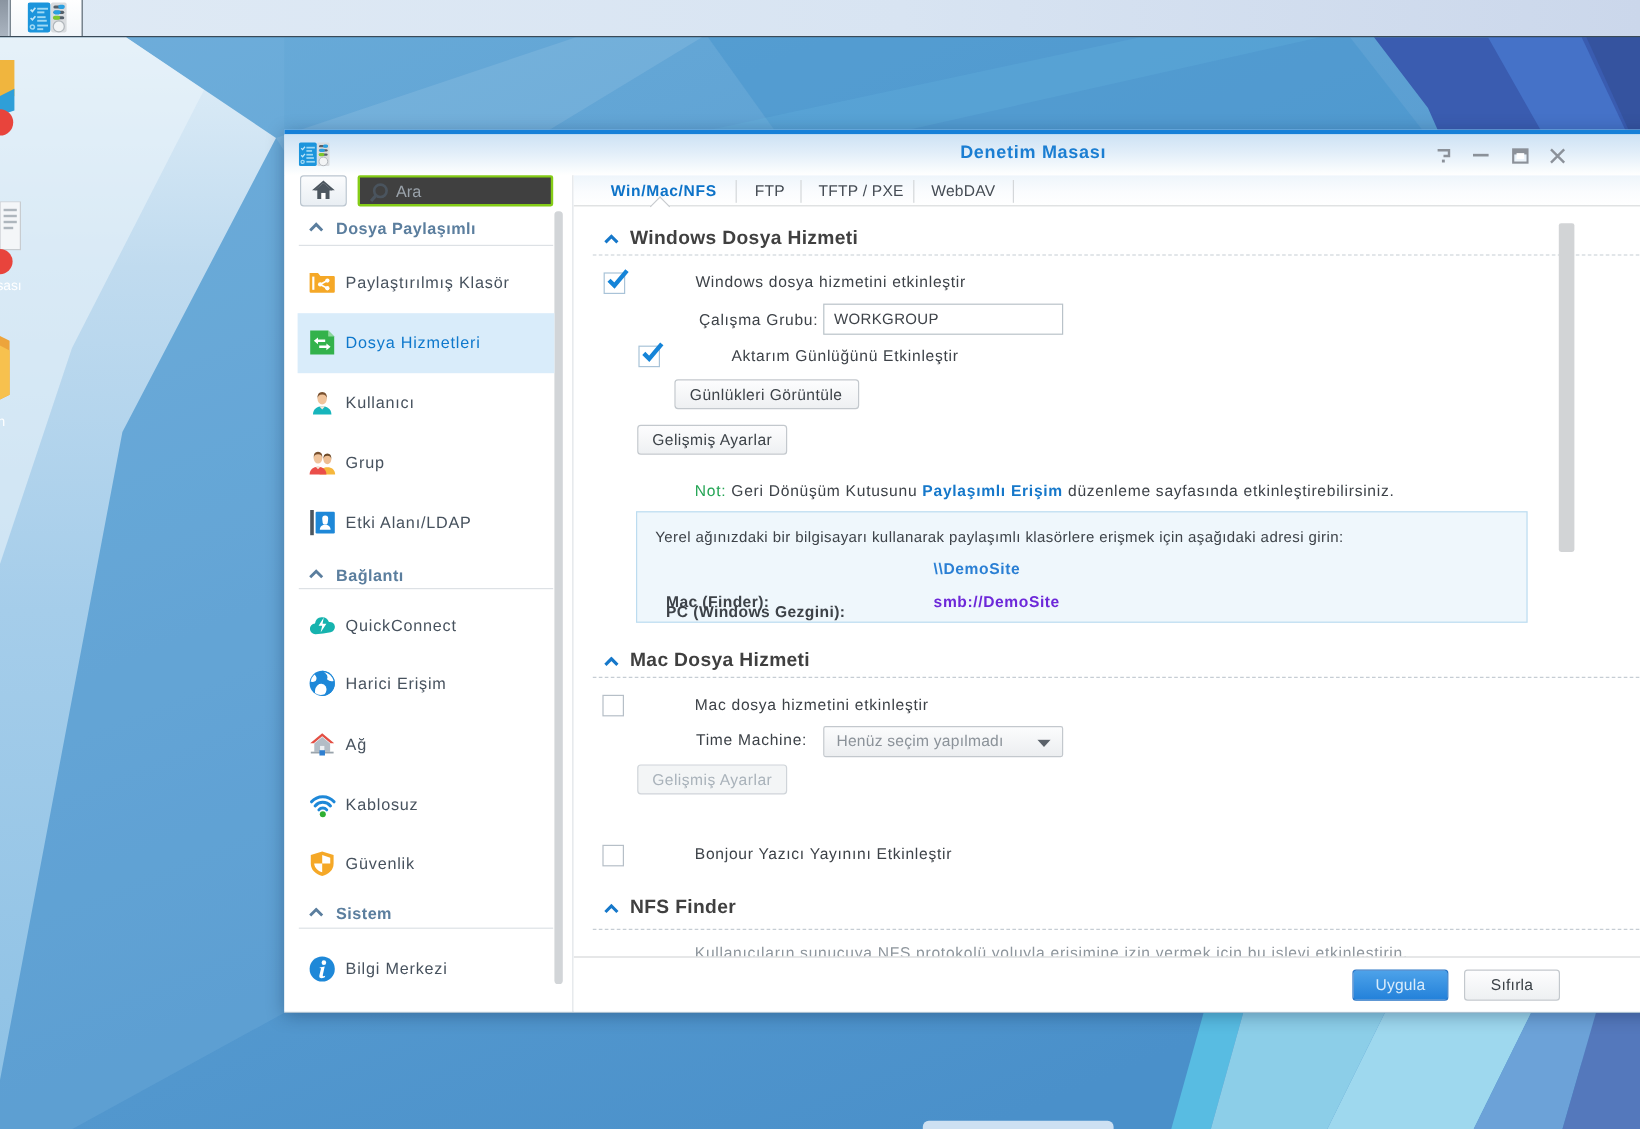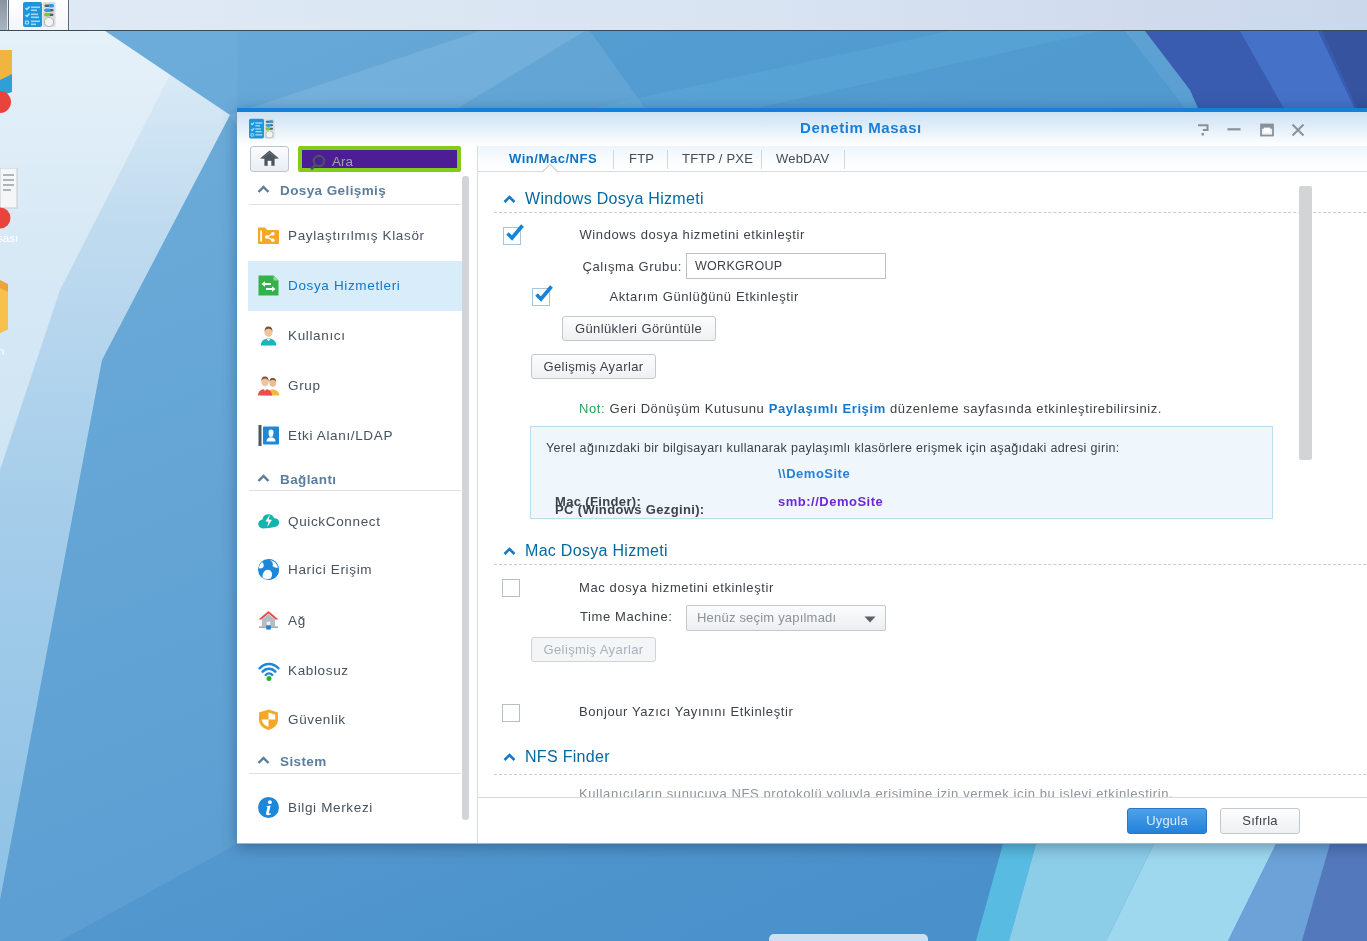--- a/index.html
+++ b/index.html
@@ -19,37 +19,37 @@
   background:linear-gradient(180deg,#cde2f4 0%,#e2eef9 45%,#f7fbfd 85%,#ffffff 100%); }
 #wicon { position:absolute; left:12px; top:6px; }
 #wtitle { position:absolute; left:0; top:0; width:100%; text-align:center; line-height:32px;
   font-size:15px; font-weight:bold; color:#1b7ed2; letter-spacing:0.6px; }
 .wbtn { position:absolute; top:11px; }
 #sidebar { position:absolute; left:0; top:34px; width:240px; bottom:0; background:#fff; }
 #sdiv { position:absolute; left:240px; top:34px; bottom:0; width:1px; background:#d8dde2; }
 #content { position:absolute; left:241px; top:34px; right:0; bottom:0; background:#fff; overflow:hidden; }
 .sbtn { position:absolute; left:13px; top:0; width:39px; height:26px; border:1px solid #bac5cf; border-radius:3px;
   background:linear-gradient(180deg,#fbfcfd,#e9eef3); }
-.search { position:absolute; left:61px; top:0; width:163px; height:26px; border:4px solid #84cc16; border-radius:2px; background:#4c1d95; }
+.search { position:absolute; left:61px; top:0; width:163px; height:26px; border:2px solid #84cc16; border-radius:2px; background:#404040; }
 .shead { position:absolute; left:43px; font-size:13.5px; font-weight:bold; color:#5b7e9e; letter-spacing:0.4px; }
 .schev { position:absolute; left:20px; }
 .ssep { position:absolute; left:12px; width:212px; height:1px; background:#dde1e5; }
 .item { position:absolute; left:11px; width:214px; height:50px; }
 .item.sel { background:#d9ecfa; }
 .item .ic { position:absolute; left:9px; top:13px; }
 .item .tx { position:absolute; left:40px; top:0; line-height:50px; font-size:13.5px; color:#47525e; letter-spacing:0.65px; white-space:nowrap; }
 .item.sel .tx { color:#0e78cc; }
 #sscroll { position:absolute; left:224.5px; top:30px; width:7px; height:644px; background:#d2d5d8; border-radius:3px; }
 #tabs { position:absolute; left:0; top:0; right:0; height:26px; border-bottom:1px solid #d9dbdd;
   background:linear-gradient(180deg,#eef5fb 0%, #fafcfe 55%, #ffffff 100%); }
 .tab { position:absolute; top:0; height:26px; line-height:25px; font-size:13px; color:#454c54; letter-spacing:0.2px; }
 .tab.act { color:#0d73c8; font-weight:bold; letter-spacing:0.55px; }
 .tsep { position:absolute; top:4px; width:1px; height:19px; background:#d4d7da; }
 #notch { position:absolute; top:20px; width:12px; height:12px; background:#fff; border-top:1px solid #c7cace; border-left:1px solid #c7cace; transform:rotate(45deg); }
-.chead { position:absolute; font-size:16px; color:#0369a1; letter-spacing:0.3px; white-space:nowrap; }
+.chead { position:absolute; font-size:16px; color:#404040; letter-spacing:0.3px; white-space:nowrap;font-weight:bold; }
 .chev { position:absolute; }
 .dash { position:absolute; left:16px; right:9px; border-top:1px dashed #c6cdd4; }
 .cb { position:absolute; width:18px; height:18px; background:#fff; border:1px solid #a9c3d8; }
 .cb.off { border:1px solid #b6bfc7; }
 .lbl { position:absolute; font-size:13px; color:#3d4248; letter-spacing:0.6px; white-space:nowrap;margin-left:48px; }
 .btn { position:absolute; height:25px; border:1px solid #c3c8cd; border-radius:3px;
   background:linear-gradient(180deg,#fdfdfe,#eef0f2); font-size:13px; color:#3c4248;
   text-align:center; letter-spacing:0.4px; }
 .btn.dis { color:#a9b2ba; border:1px solid #cfd4d9; background:#f3f5f6; }
 .input { position:absolute; left:208px; width:200px; height:26px; border:1px solid #b9c2c9; background:#fff;
@@ -208,21 +208,21 @@
         <circle cx="11" cy="8" r="5.2" fill="none" stroke="#4a545e" stroke-width="2.2"></circle>
         <path d="M7.2,12 L3.2,16.5" stroke="#4a545e" stroke-width="2.6"></path>
       </svg>
       <span style="position:absolute;left:30px;line-height:24px;font-size:13.5px;color:#9ba3ab;">Ara</span>
     </div>
     <div id="sscroll"></div>
     <div id="sbody">
       <svg class="schev" style="top:39px" width="13" height="9" viewBox="0 0 13 9">
           <path d="M1.5,7 L6.5,2 L11.5,7" stroke="#5b7e9e" stroke-width="2.4" fill="none"></path>
         </svg>
-      <div class="shead" style="top:37px">Dosya Gelişmiş</div>
+      <div class="shead" style="top:37px">Dosya Paylaşımlı</div>
       <div class="ssep" style="top:58px"></div>
 
       <div class="item" style="top:64.5px">
         <svg class="ic" width="23" height="23" viewBox="0 0 23 23">
           <path d="M1,3.5 h7 l2,2.5 h11 a1,1 0 0 1 1,1 V19 a1,1 0 0 1 -1,1 H2 a1,1 0 0 1 -1,-1 Z" fill="#f5a827"></path>
           <rect x="3.2" y="6.5" width="1.8" height="11" fill="#ffffff"></rect>
           <circle cx="9.8" cy="13" r="1.8" fill="#fff"></circle>
             <circle cx="15.8" cy="9.8" r="1.8" fill="#fff"></circle>
             <circle cx="15.8" cy="16.2" r="1.8" fill="#fff"></circle>
           <path d="M9.8,13 L15.8,9.8 M9.8,13 L15.8,16.2" stroke="#fff" stroke-width="1.4"></path>

